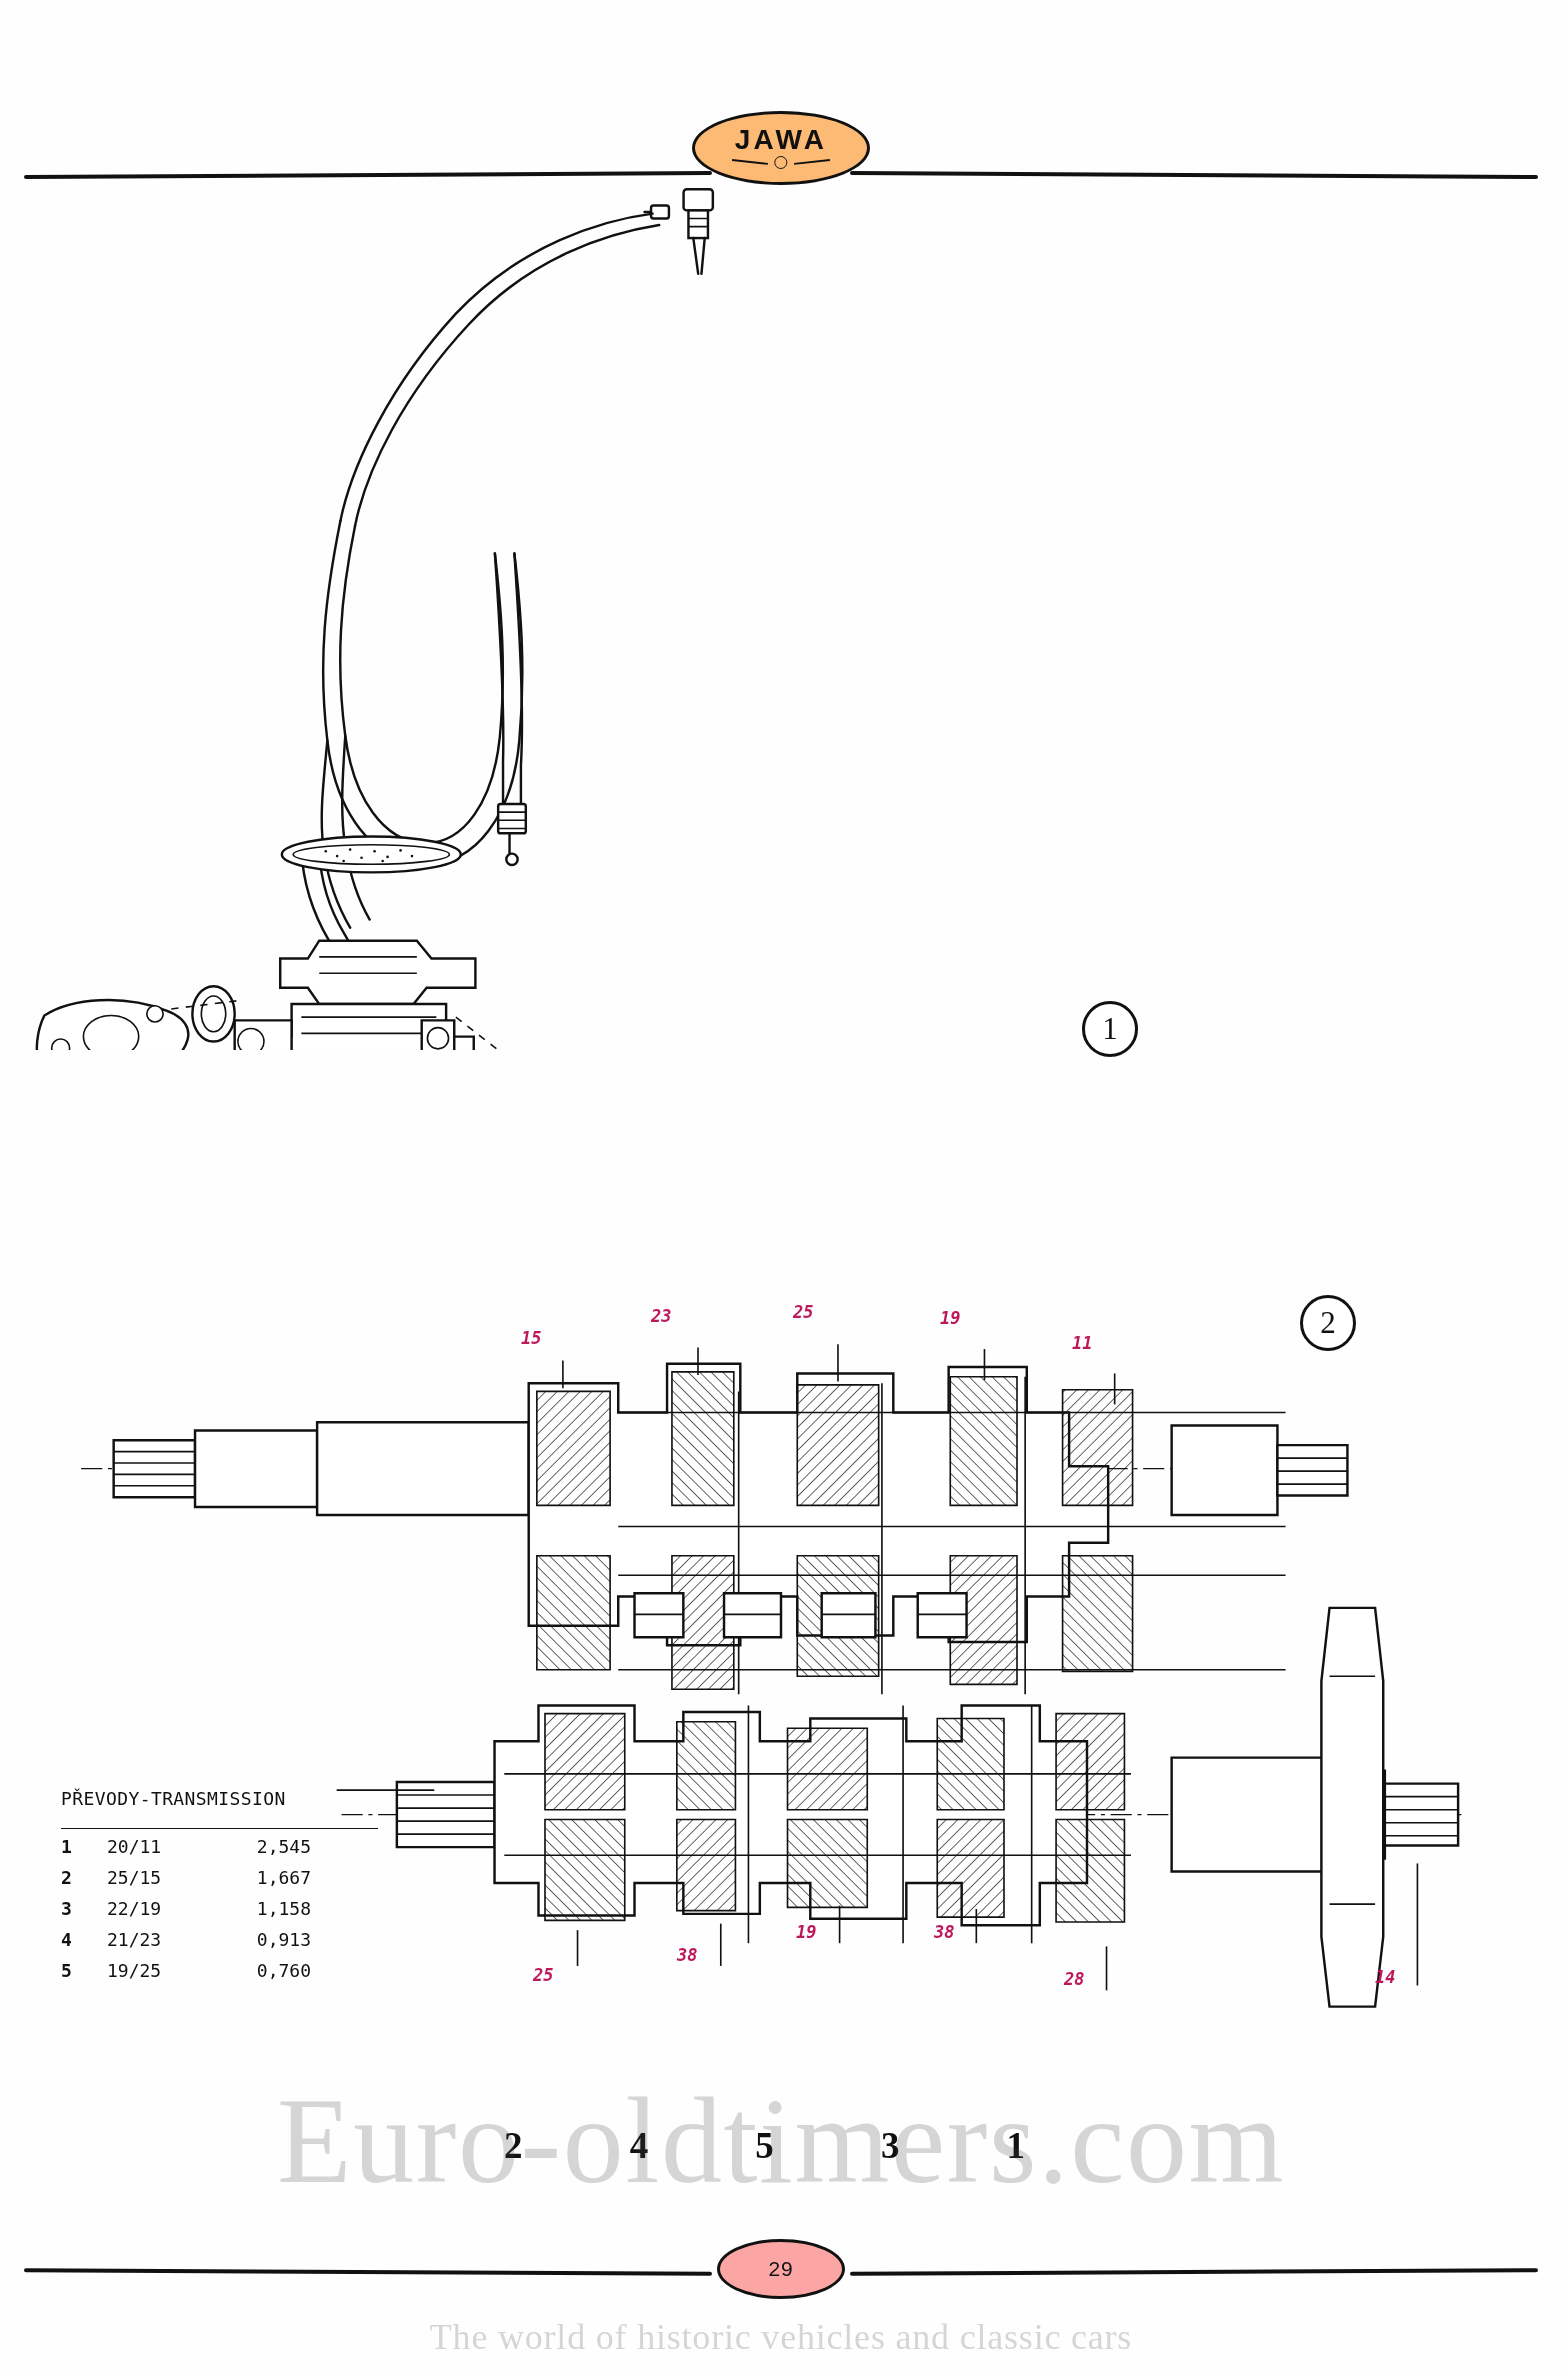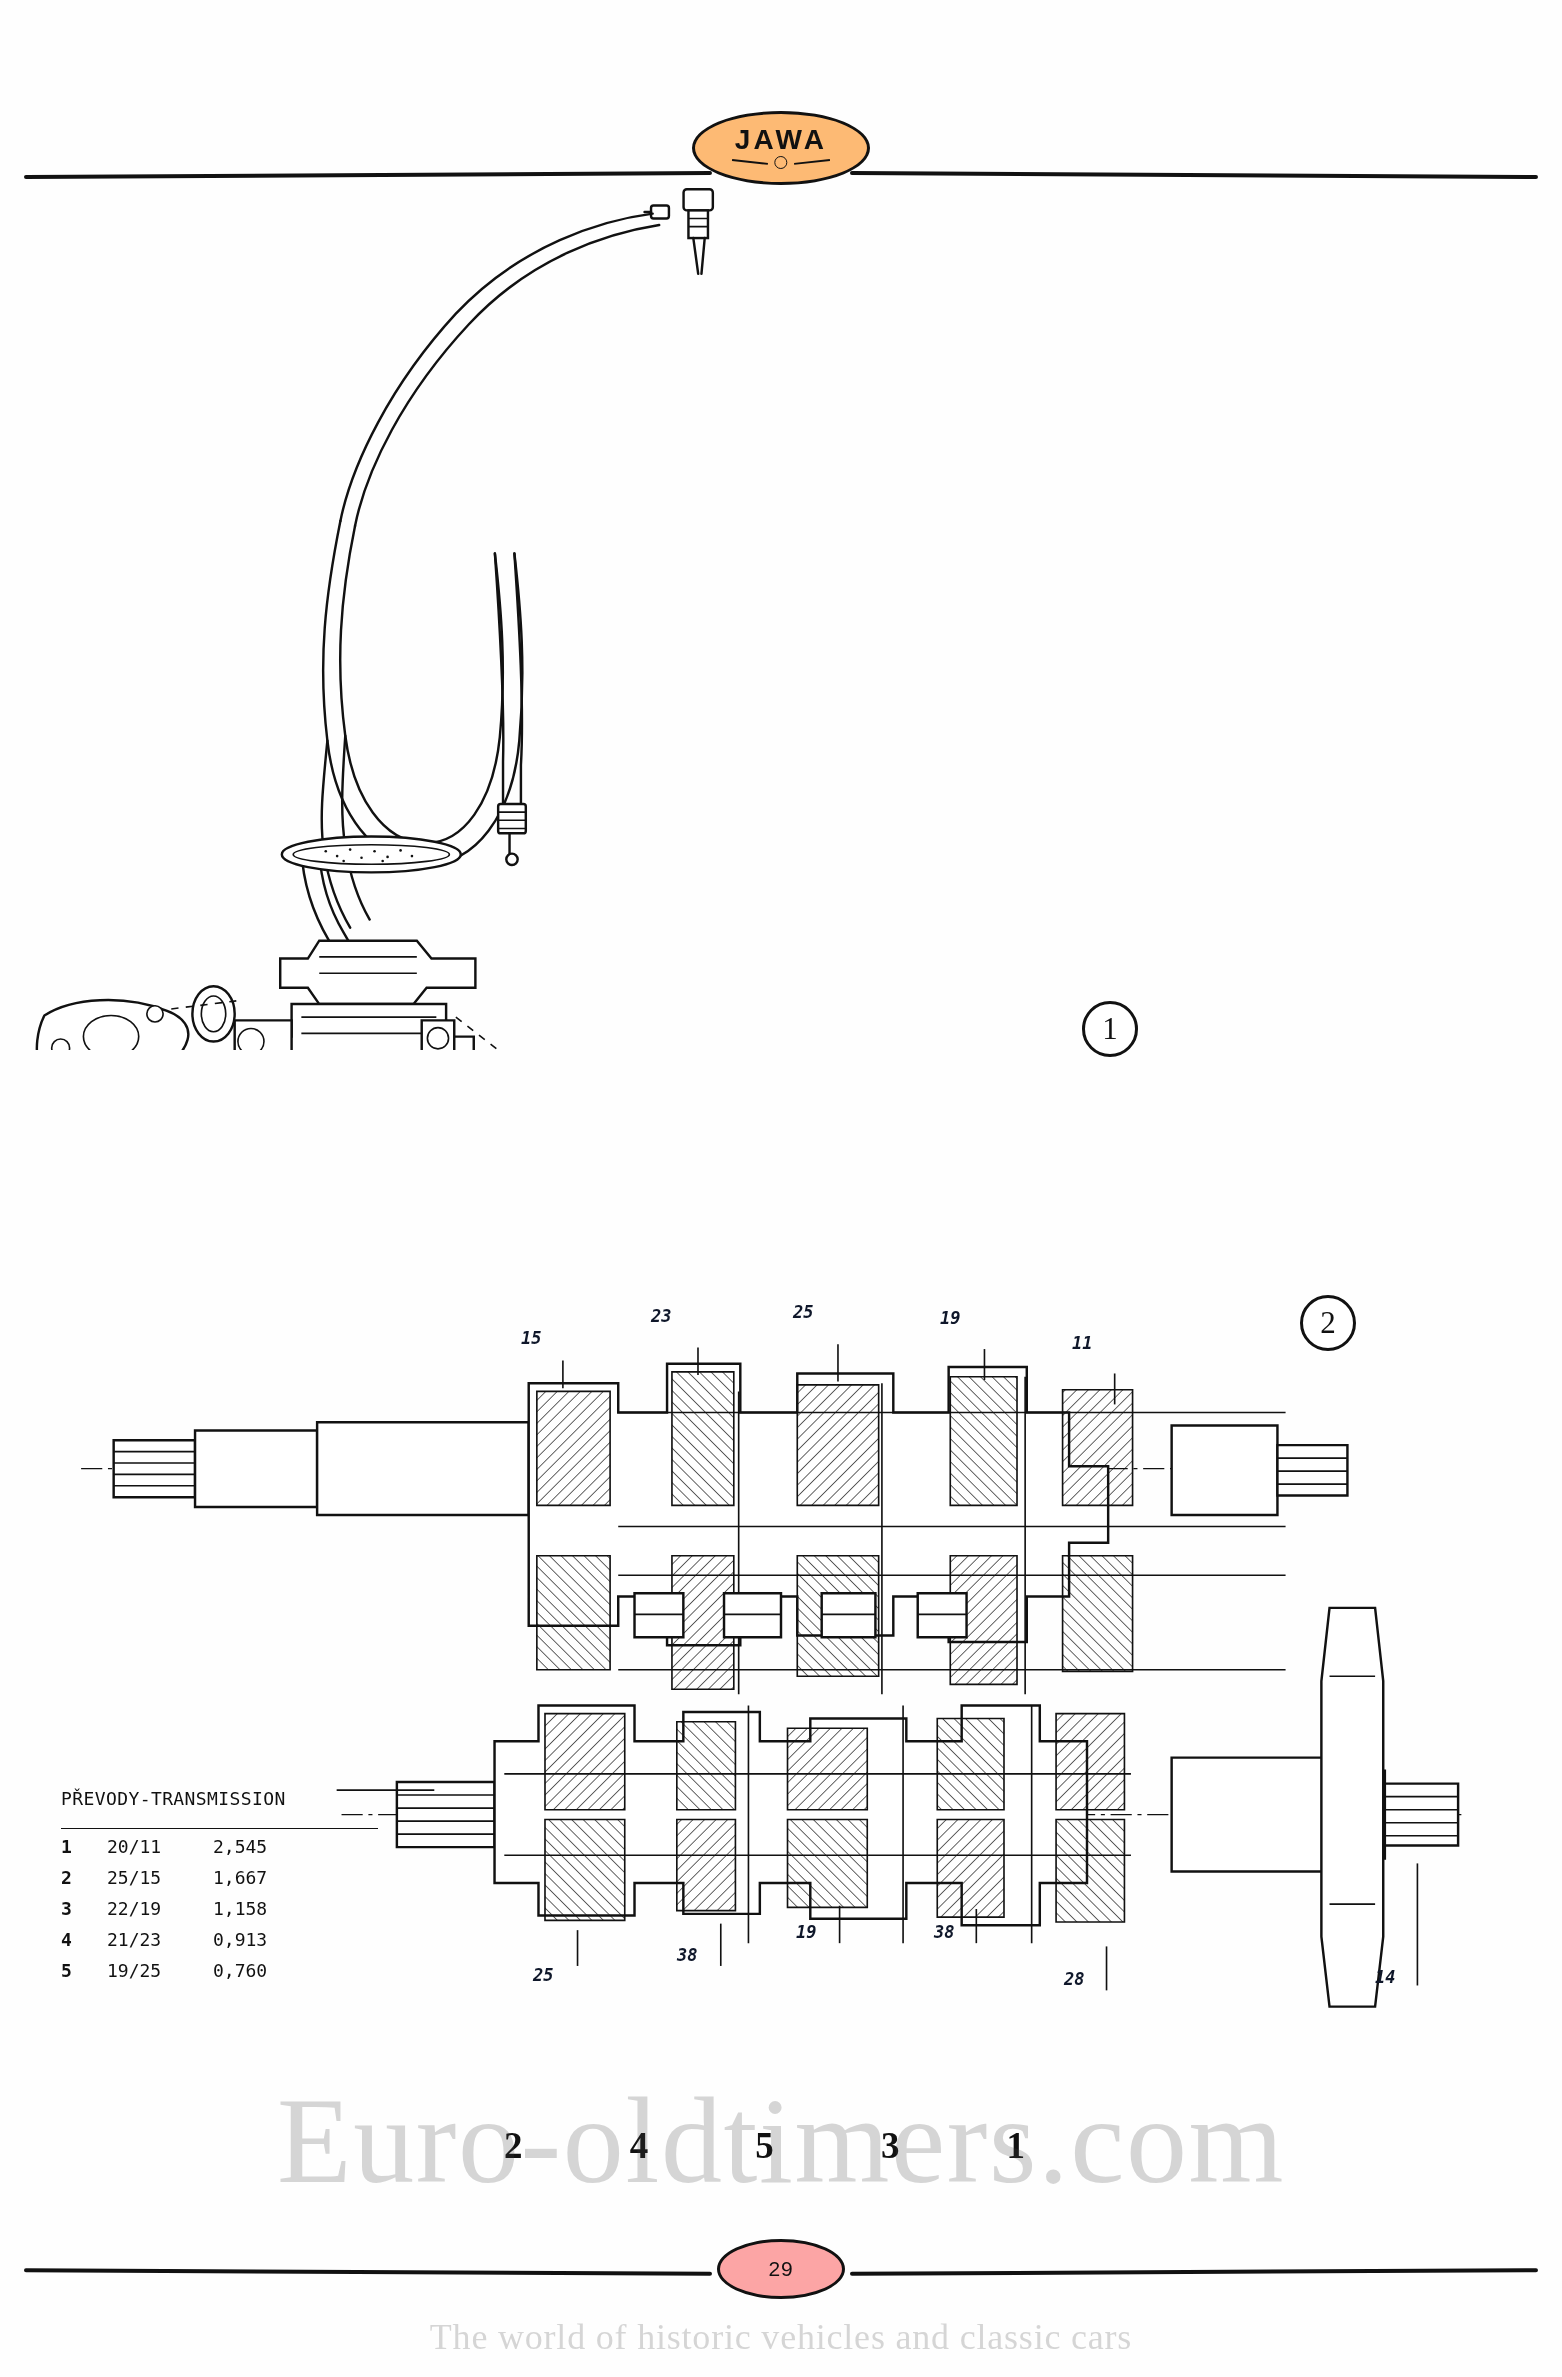--- a/index.html
+++ b/index.html
@@ -77,33 +77,33 @@
     font-family:"DejaVu Sans Mono", monospace;
     font-size:18px;line-height:1;color:#111;
   }
   .ratio-title{
     font-size:18px;letter-spacing:0.4px;border-bottom:1.6px solid #111;
     padding-bottom:20px;width:317px;margin-bottom:9px;white-space:nowrap;
   }
   .ratio-row{display:flex;margin-bottom:13px;}
   .ratio-row .c-gear{width:46px;font-weight:bold;}
   .ratio-row .c-teeth{width:106px;}
-  .ratio-row .c-ratio{width:98px;}
+  .ratio-row .c-ratio{width:98px;text-align:right;}
 
   
   .gear-index{
     position:absolute;left:504px;top:2124px;width:521px;
     display:flex;justify-content:space-between;
     font-family:"Liberation Serif",serif;font-size:37px;font-weight:bold;
   }
 
   
   .partnum{
     position:absolute;font-family:"DejaVu Sans Mono", monospace;
-    font-size:17px;font-weight:bold;font-style:italic;color:#0f172a;
+    font-size:17px;font-weight:bold;font-style:italic;color:#be185d;
   }
 
   
   .wm{
     position:absolute;left:0;width:1562px;text-align:center;
     color:rgba(70,70,70,0.22);
     font-family:"Liberation Serif", serif;
     pointer-events:none;user-select:none;
   }
   #wm-main{top:2071px;font-size:122px;letter-spacing:1.6px;}

